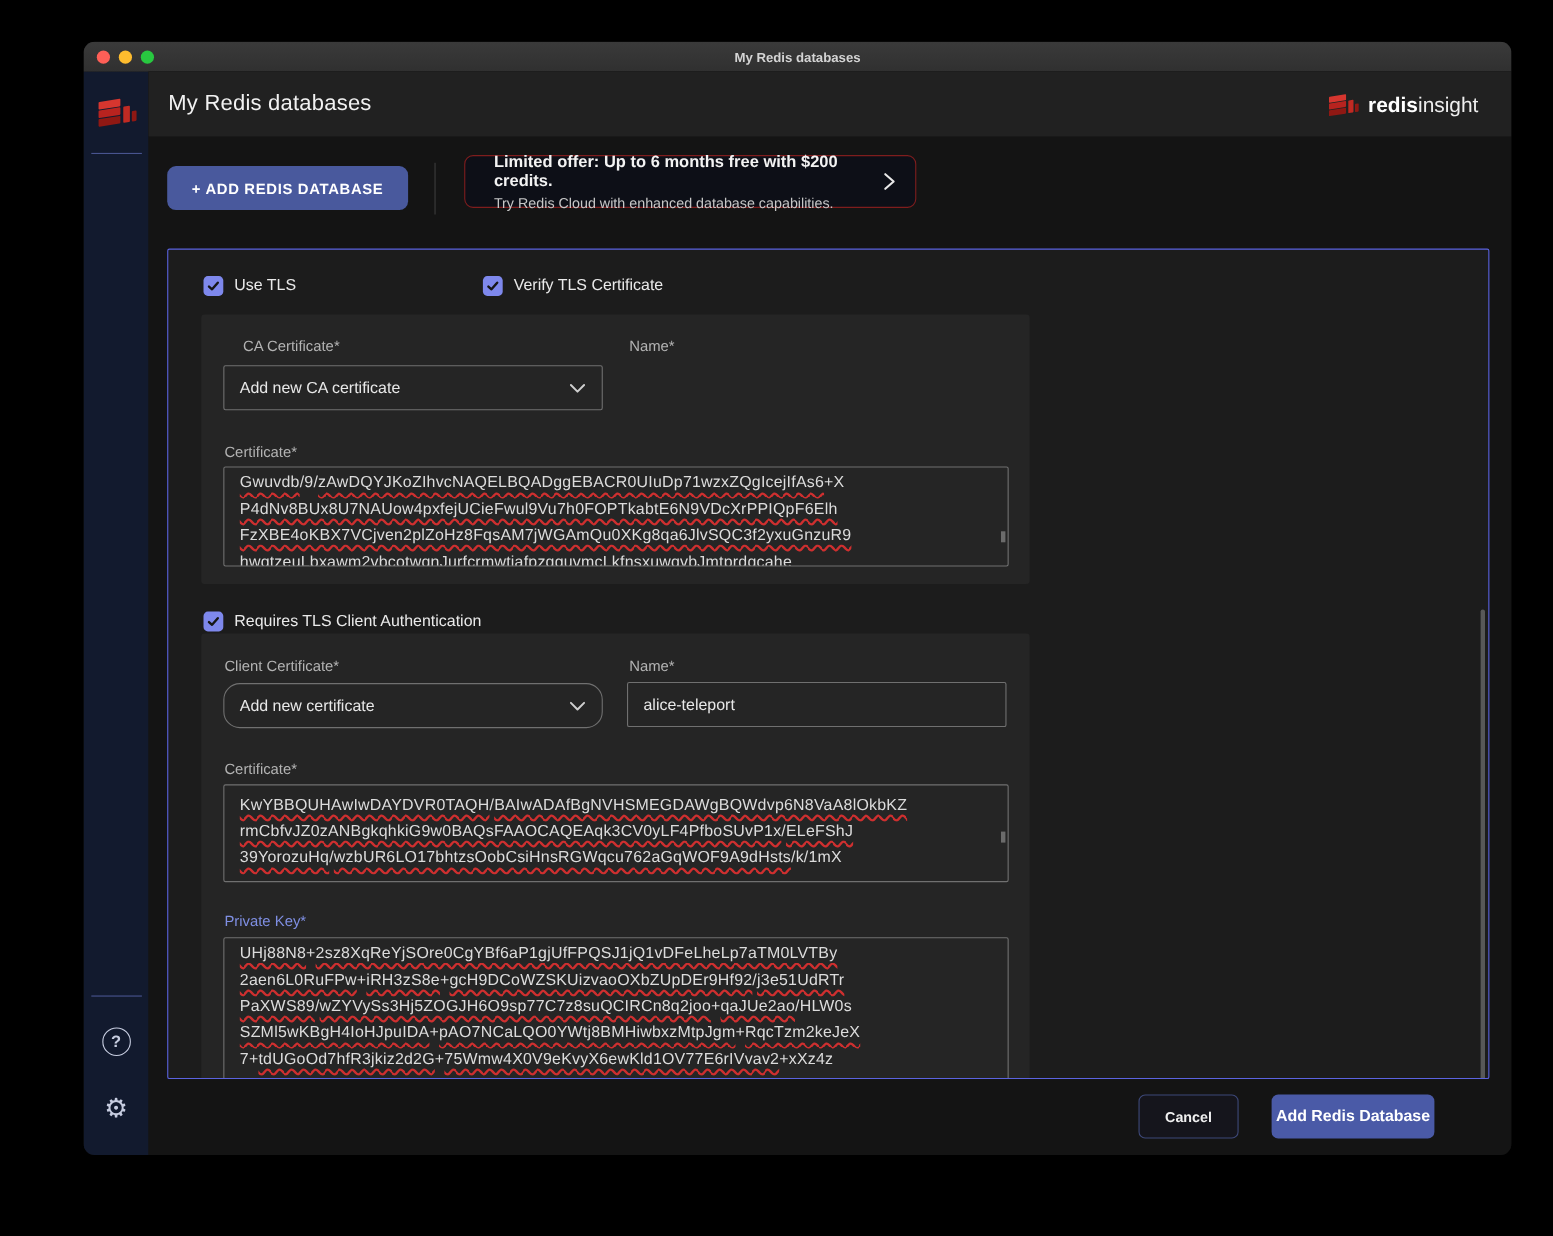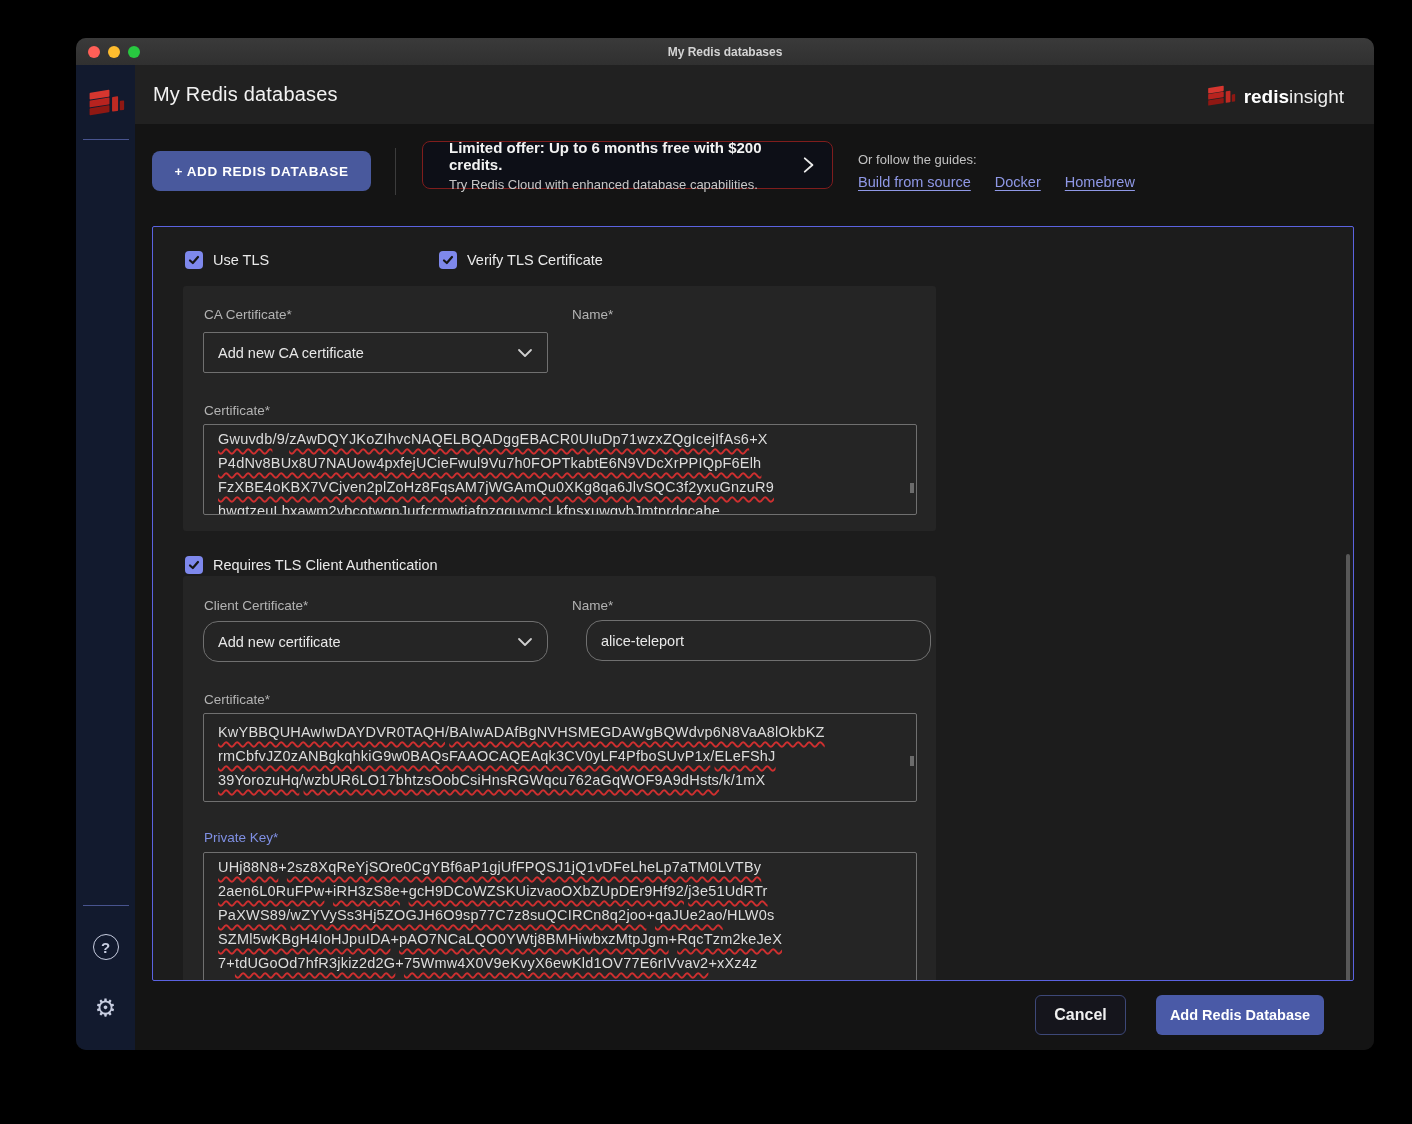--- a/index.html
+++ b/index.html
@@ -79,22 +79,22 @@
     overflow:hidden; padding:2px 14px 0; cursor:text; }
   .cert-line { font-size:14.5px; line-height:24px; color:#dcdcdc; white-space:nowrap; letter-spacing:.2px; }
   .misspelled { text-decoration-line:underline; text-decoration-style:wavy; text-decoration-color:#cf2f2f;
     text-decoration-thickness:2px; text-underline-offset:3.5px; text-decoration-skip-ink:none; }
   .cert-box .mini-thumb { position:absolute; right:2px; width:4px; height:10px; background:#6b6b6b; }
 
   .panel-scroll { position:absolute; left:1193px; top:327px; width:4px; height:428px; background:#585858; border-radius:2px; cursor:grab; }
 
   
   .cancel-btn { position:absolute; left:900px; top:930px; width:91px; height:40px; background:#15151c; border:1px solid #3d4878;
-    border-radius:6px; color:#f0f0f0; font-family:inherit; font-size:16px; font-weight:600; cursor:pointer; }
-  .submit-btn { position:absolute; left:1021px; top:930px; width:168px; height:40px; background:#4a5aa7; border:none;
+    border-radius:6px; color:#f0f0f0; font-family:inherit; font-size:13px; font-weight:600; cursor:pointer; }
+  .submit-btn { position:absolute; left:1021px; top:930px; width:148px; height:40px; background:#4a5aa7; border:none;
     border-radius:6px; color:#fff; font-family:inherit; font-size:14.5px; font-weight:bold; cursor:pointer; }
 </style>
 </head>
 <body>
 
 <div class="window">
 
   <div class="titlebar">
     <div class="traffic">
       <div class="light red"></div>
@@ -148,28 +148,20 @@
       <div class="offer">
         <div class="offer-txt">
           <div class="offer-title">Limited offer: Up to 6 months free with $200 credits.</div>
           <div class="offer-sub">Try Redis Cloud with enhanced database capabilities.</div>
         </div>
         <svg class="offer-chev" width="16" height="20" viewBox="0 0 16 20">
           <polyline points="4,3 12,10 4,17" fill="none" stroke="#e8e8e8" stroke-width="2" stroke-linecap="round" stroke-linejoin="round"></polyline>
         </svg>
       </div>
 
-      <div class="guides">
-        <div class="guides-label">Or follow the guides:</div>
-        <div class="guides-links">
-          <a>Build from source</a>
-          <a>Docker</a>
-          <a>Homebrew</a>
-        </div>
-      </div>
 
       <div class="panel">
 
         <div class="cbrow" style="left:32px; top:24px;">
           <span class="checkbox">
             <svg viewBox="0 0 12 12">
                 <polyline points="2,6.5 4.8,9 10,3" fill="none" stroke="#161616" stroke-width="2.2" stroke-linecap="round" stroke-linejoin="round"></polyline>
               </svg>
           </span>
           <span class="cblabel">Use TLS</span>
@@ -178,21 +170,21 @@
         <div class="cbrow" style="left:286px; top:24px;">
           <span class="checkbox">
             <svg viewBox="0 0 12 12">
                 <polyline points="2,6.5 4.8,9 10,3" fill="none" stroke="#161616" stroke-width="2.2" stroke-linecap="round" stroke-linejoin="round"></polyline>
               </svg>
           </span>
           <span class="cblabel">Verify TLS Certificate</span>
         </div>
 
         <div class="card card1">
-          <div class="f-label" style="left:21px; top:21px;">CA Certificate*</div>
+          <div class="f-label" style="left:38px; top:21px;">CA Certificate*</div>
           <div class="select" style="left:20px; top:46px;">
             <span>Add new CA certificate</span>
             <svg class="chev" width="16" height="10" viewBox="0 0 16 10">
               <polyline points="2,2 8,8 14,2" fill="none" stroke="#cfcfcf" stroke-width="1.8" stroke-linecap="round" stroke-linejoin="round"></polyline>
             </svg>
           </div>
           <div class="f-label" style="left:389px; top:21px;">Name*</div>
           <div class="f-label" style="left:21px; top:117px;">Certificate*</div>
           <div class="cert-box" style="top:138px; height:91px;">
             <div class="mini-thumb" style="top:58px;"></div>
@@ -214,21 +206,21 @@
 
         <div class="card card2">
           <div class="f-label" style="left:21px; top:22px;">Client Certificate*</div>
           <div class="select" style="left:20px; top:45px;border-radius:15px;">
             <span>Add new certificate</span>
             <svg class="chev" width="16" height="10" viewBox="0 0 16 10">
               <polyline points="2,2 8,8 14,2" fill="none" stroke="#cfcfcf" stroke-width="1.8" stroke-linecap="round" stroke-linejoin="round"></polyline>
             </svg>
           </div>
           <div class="f-label" style="left:389px; top:22px;">Name*</div>
-          <input class="text-input" style="left: 403px; top: 44px; border-radius: 16px;" value="alice-teleport">
+          <input class="text-input" style="left: 387px; top: 44px;" value="alice-teleport">
           <div class="f-label" style="left:21px; top:116px;">Certificate*</div>
           <div class="cert-box" style="top:137px; height:89px; padding-top:6px;">
             <div class="mini-thumb" style="top:42px;"></div>
           <div class="cert-line"><span class="misspelled">KwYBBQUHAwIwDAYDVR0TAQH</span><span>/</span><span class="misspelled">BAIwADAfBgNVHSMEGDAWgBQWdvp6N8VaA8lOkbKZ</span></div>
               <div class="cert-line"><span class="misspelled">rmCbfvJZ0zANBgkqhkiG9w0BAQsFAAOCAQEAqk3CV0yLF4PfboSUvP1x</span><span>/</span><span class="misspelled">ELeFShJ</span></div>
               <div class="cert-line"><span class="misspelled">39YorozuHq</span><span>/</span><span class="misspelled">wzbUR6LO17bhtzsOobCsiHnsRGWqcu762aGqWOF9A9dHsts</span><span>/</span><span>k</span><span>/</span><span>1mX</span></div>
             </div>
           <div class="f-label key" style="left:21px; top:254px;">Private Key*</div>
           <div class="cert-box" style="top:276px; height:150px;">
               <div class="cert-line"><span class="misspelled">UHj88N8</span><span>+</span><span class="misspelled">2sz8XqReYjSOre0CgYBf6aP1gjUfFPQSJ1jQ1vDFeLheLp7aTM0LVTBy</span></div>

